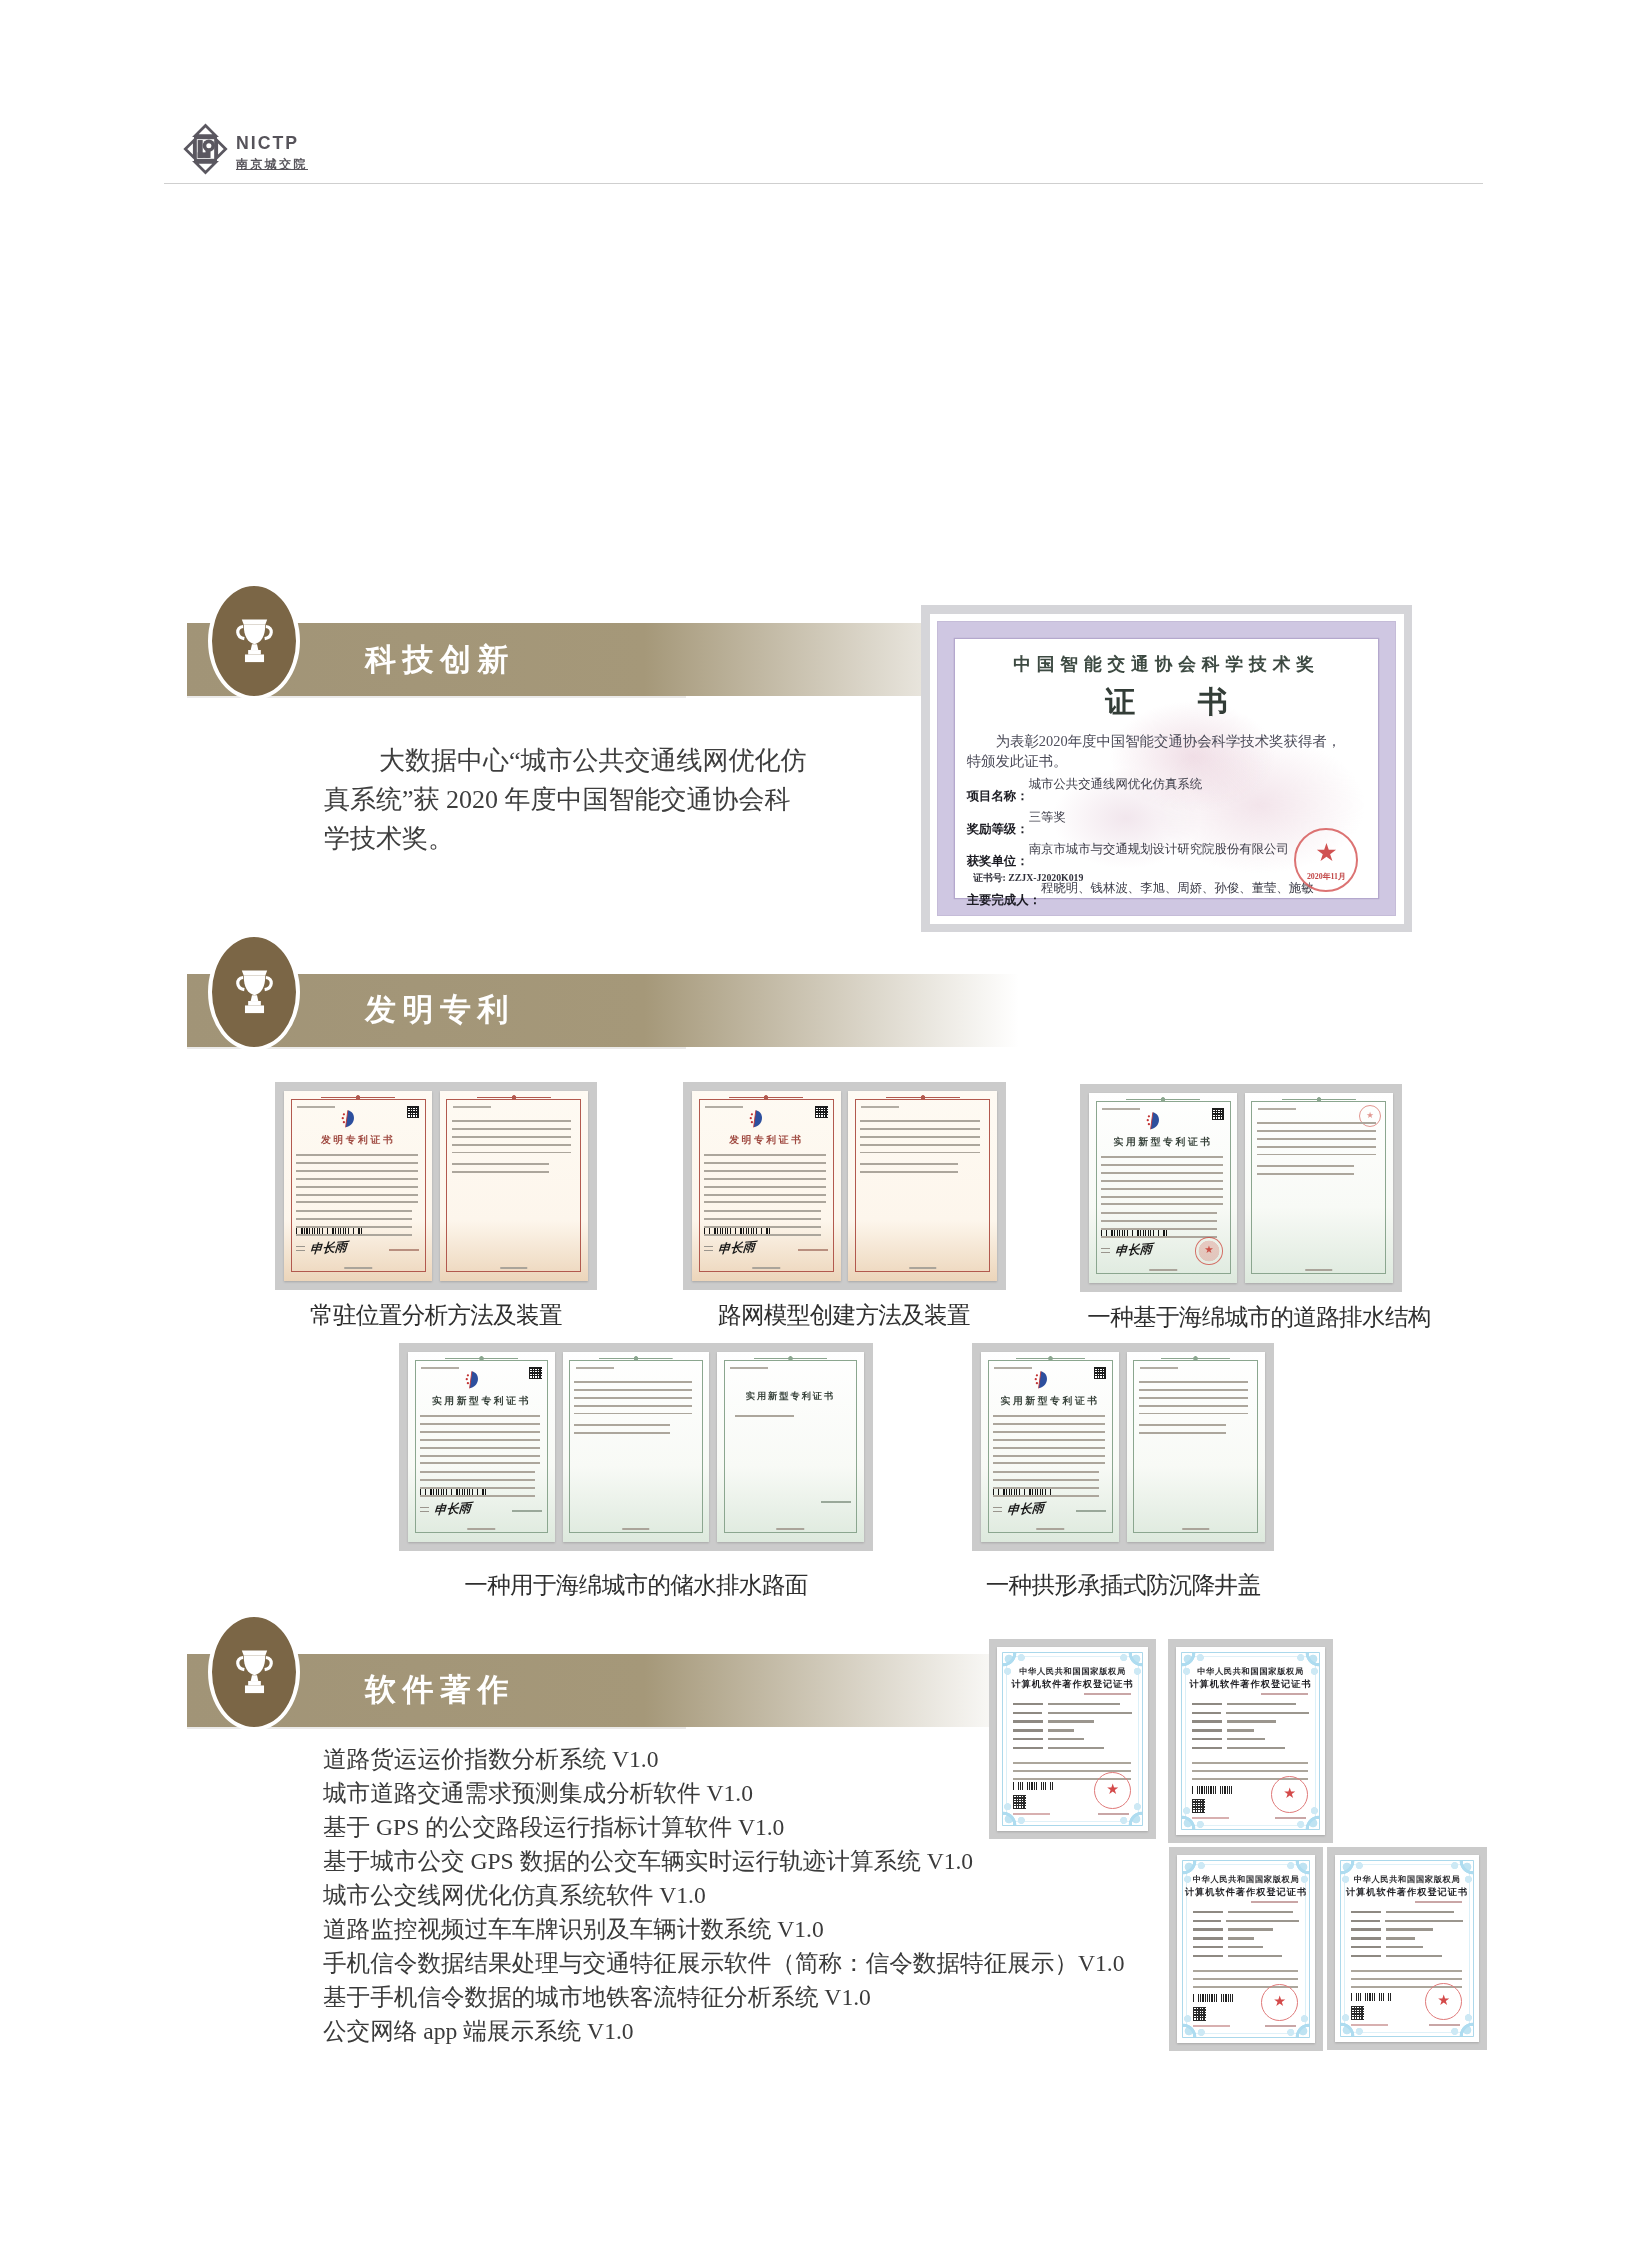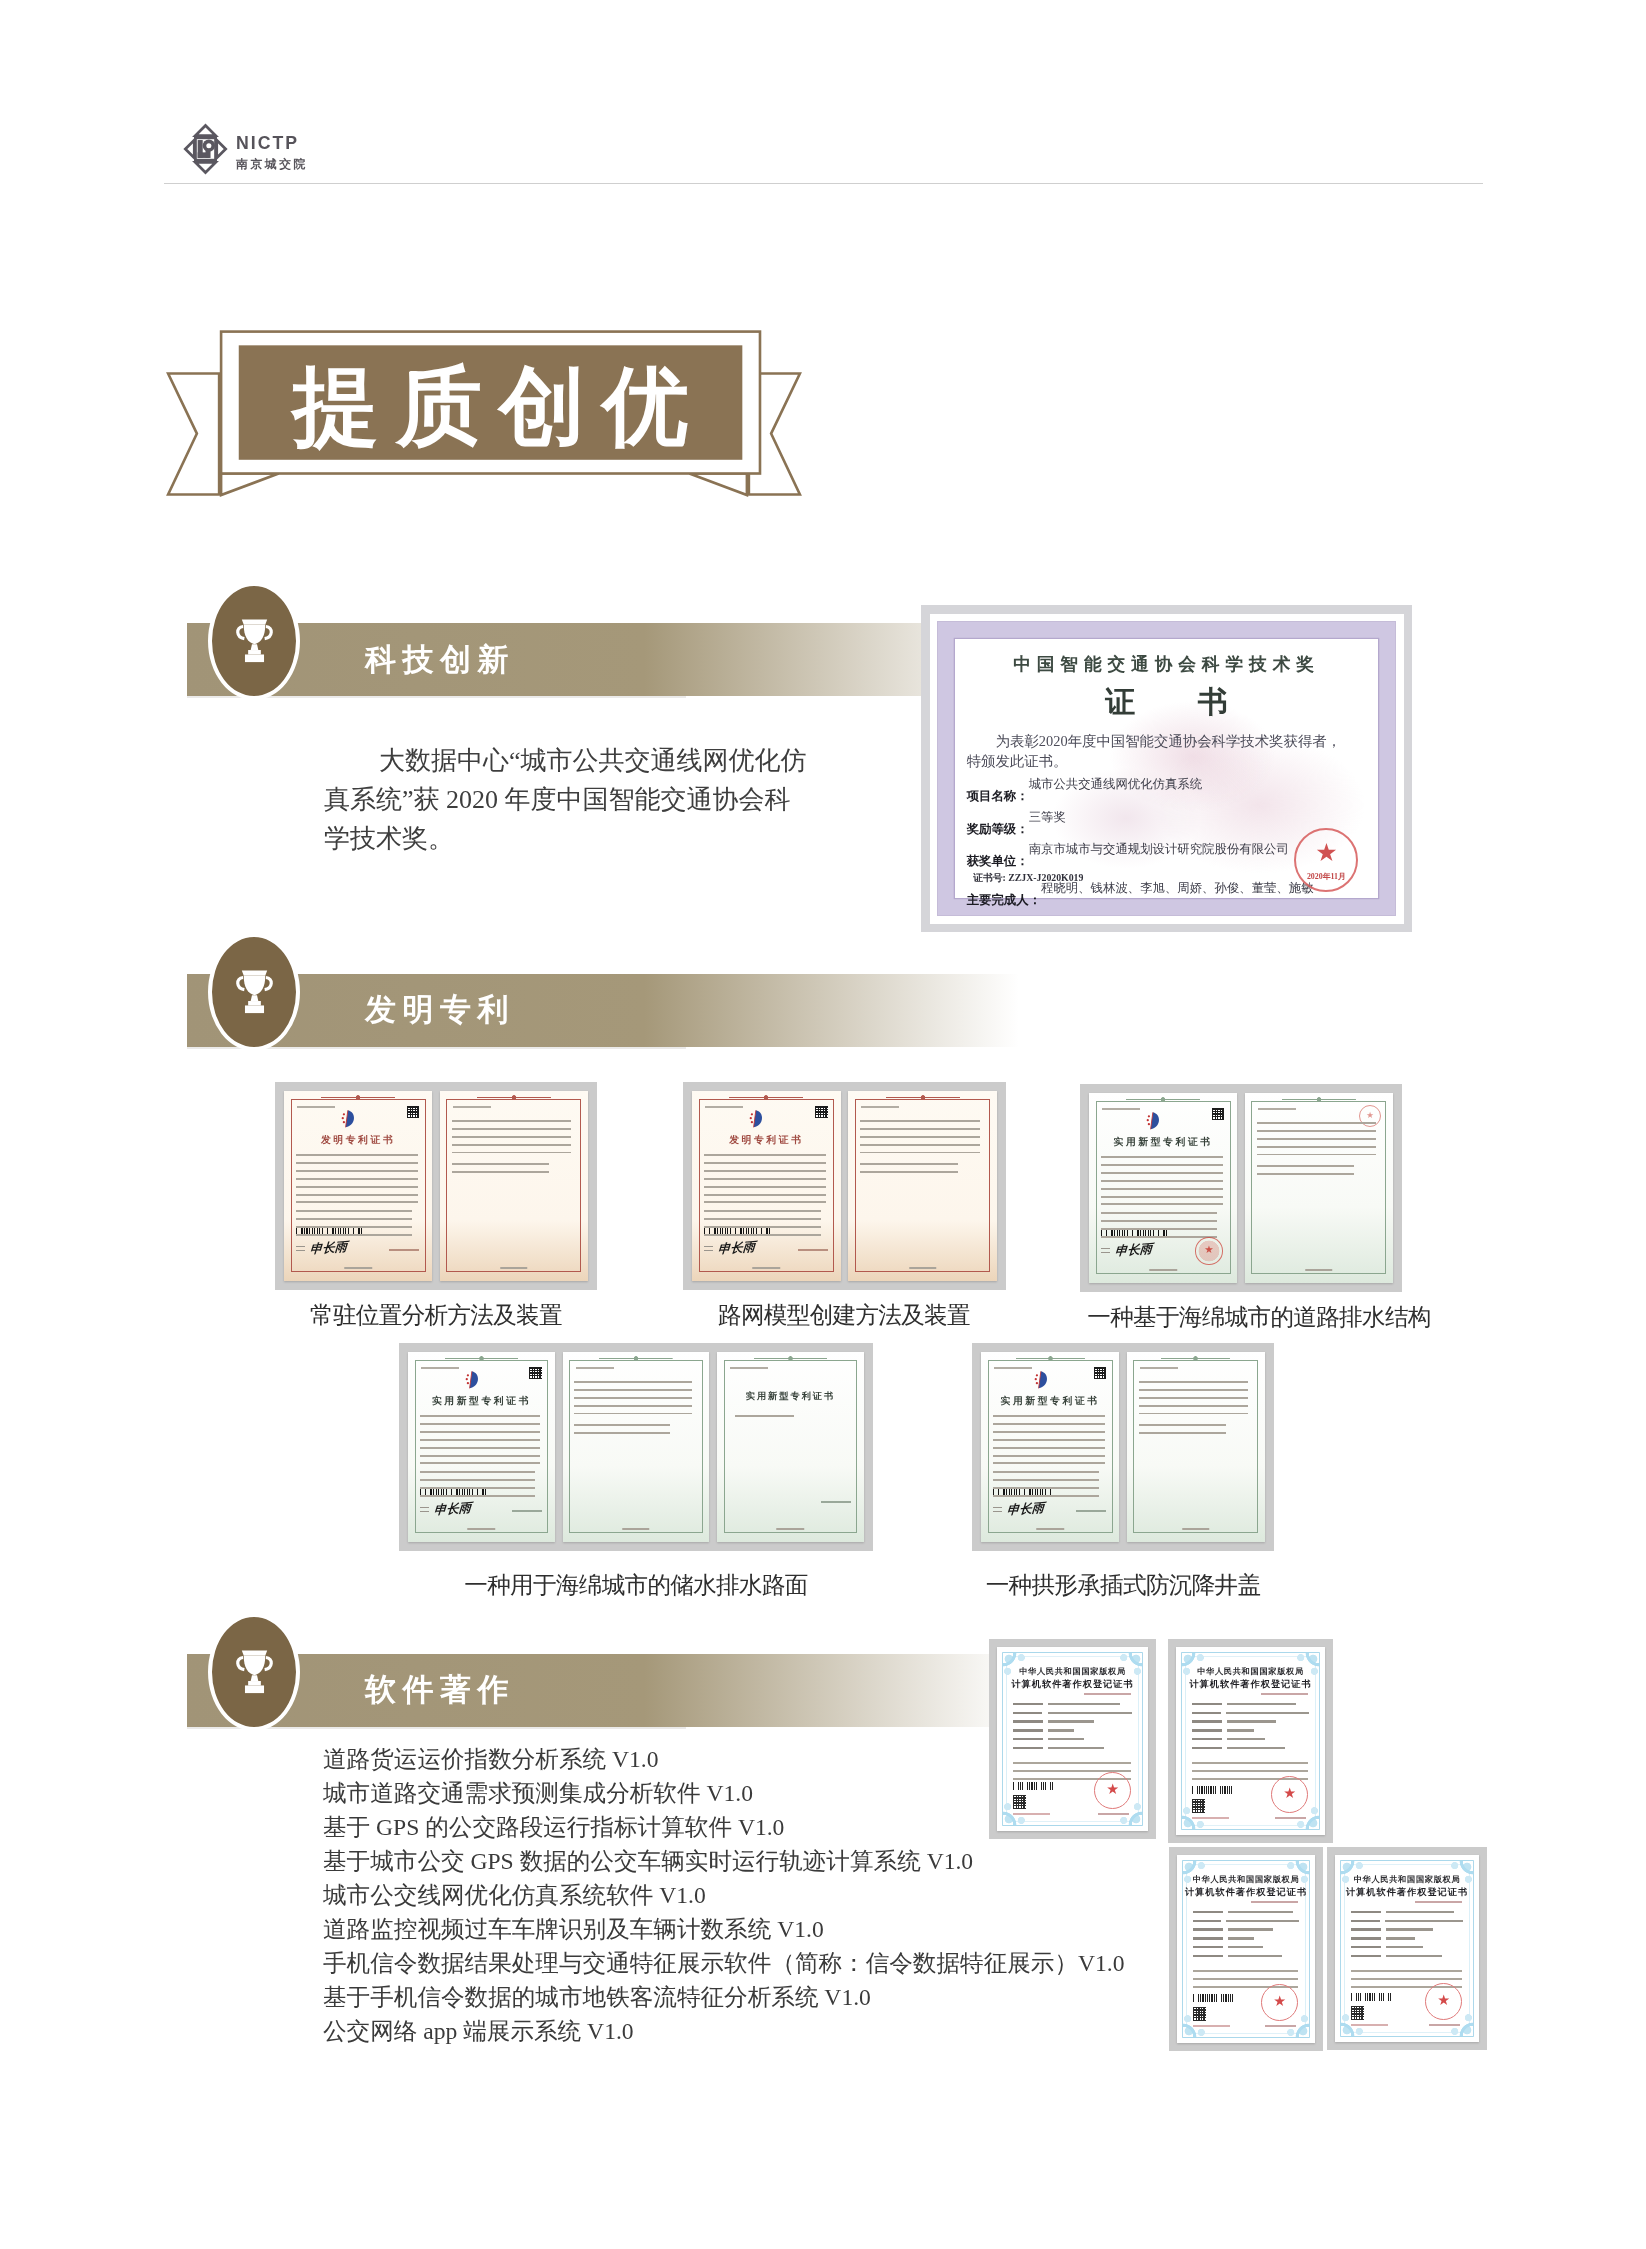--- a/index.html
+++ b/index.html
@@ -4,21 +4,21 @@
 <style>
   html,body{margin:0;padding:0;background:#fff;}
   #page{position:relative;width:1647px;height:2164px;background:#ffffff;overflow:hidden;
         font-family:"Liberation Sans",sans-serif;}
   .abs{position:absolute;}
   .serif{font-family:"Liberation Serif","DejaVu Serif",serif;}
   .nowrap{white-space:nowrap;}
 
   
   .brand-acronym{font-size:17.7px;font-weight:bold;color:#56535a;letter-spacing:2px;}
-  .brand-cjk{font-size:11.8px;color:#56535a;letter-spacing:2.6px;margin-top:3.3px;font-weight:bold;}
+  .brand-cjk{font-size:11.8px;color:#56535a;letter-spacing:2.6px;margin-top:3.3px;font-weight:bold;text-decoration:underline;}
   .head-rule{left:164px;top:183px;width:1319px;height:1.3px;background:#cfcfcf;}
 
   
   .sec-banner{position:absolute;left:187px;width:832px;height:73px;
      background:linear-gradient(90deg,#a19477 0%,#a59879 55%,rgba(255,255,255,0) 100%);}
   .sec-banner::after{content:'';position:absolute;left:0;top:100%;width:60%;height:2px;background:rgba(90,85,70,.12);}
   .sec-badge{position:absolute;left:208px;width:92px;height:118px;border-radius:50%;
      background:#7b6646;border:4.6px solid #fff;box-sizing:border-box;
      display:flex;align-items:center;justify-content:center;}
   .sec-title{position:absolute;left:365px;color:#fff;font-weight:bold;font-size:31px;letter-spacing:6.5px;}
@@ -160,33 +160,20 @@
       </g>
       <circle cx="48" cy="40" r="4.5" fill="#fff"></circle>
     </svg>
   </div>
   <div class="abs" style="left:236px;top:133px;">
     <div class="brand-acronym">NICTP</div>
     <div class="brand-cjk">南京城交院</div>
   </div>
   <div class="abs head-rule"></div>
 
-  <div class="abs" style="left:157px;top:321px;">
-    <svg width="654" height="203" viewBox="0 0 1000 310">
-      <g fill="#ffffff" stroke="#8a7354" stroke-width="4">
-        <polygon points="95,80 17,80 61,172 17,265 95,265"></polygon>
-        <polygon points="905,80 983,80 939,172 983,265 905,265"></polygon>
-        <polygon points="98,233 98,266 186,233"></polygon>
-        <polygon points="902,233 902,266 814,233"></polygon>
-        <rect x="98" y="16" width="824" height="217"></rect>
-      </g>
-      <rect x="125" y="37" width="770" height="175" fill="#8a7354"></rect>
-      <text x="523" y="176" text-anchor="middle" font-family="Liberation Sans, sans-serif" font-size="132" font-weight="bold" fill="#ffffff" letter-spacing="26">提质创优</text>
-    </svg>
-  </div>
 
   <div class="sec-banner" style="top:623px;"></div>
   <div class="sec-badge" style="top:582px;">
     <span>
       <svg width="41" height="47" viewBox="0 0 64 74">
         <path d="M12 4 H52 L49 12 H15 Z" fill="#fff"></path>
         <path d="M15 12 H49 C49 30 43 40 32 43 C21 40 15 30 15 12 Z" fill="#fff"></path>
         <path d="M14 15 C2 16 3 32 16 34" stroke="#fff" stroke-width="5" fill="none"></path>
         <path d="M50 15 C62 16 61 32 48 34" stroke="#fff" stroke-width="5" fill="none"></path>
         <path d="M28 43 H36 L38 52 H26 Z" fill="#fff"></path>

